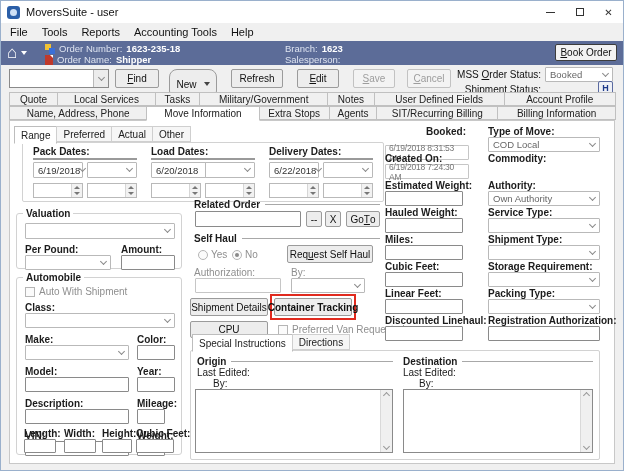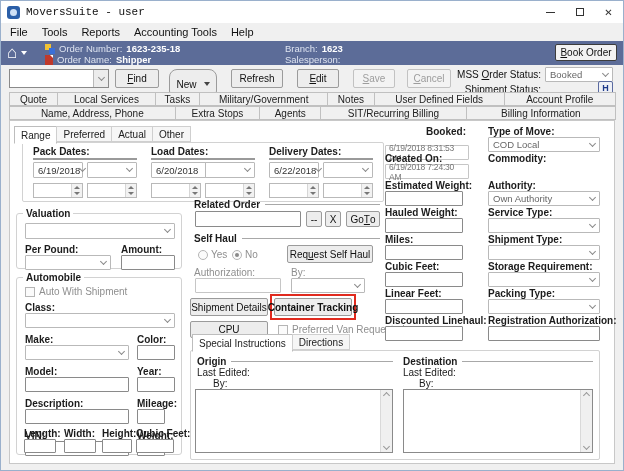--- a/index.html
+++ b/index.html
@@ -2,21 +2,21 @@
 <html><head>
 <meta charset="utf-8">
 <style>
   html,body{margin:0;padding:0;background:#d8d8d8;font-family:"Liberation Sans",sans-serif;}
   *{box-sizing:border-box;}
   .win{position:relative;width:624px;height:471px;background:#f0f0f0;border:1px solid #9ab0cc;overflow:hidden;}
   
   .titlebar{height:22px;background:#fff;display:flex;align-items:center;padding-left:6px;}
   .appicon{width:13px;height:13px;border-radius:3px;background:#2b5fa8;position:relative;flex:0 0 auto;}
   .appicon::after{content:"";position:absolute;inset:3px;border-radius:50%;background:#cfe0f5;}
-  .title-text{font-size:11px;color:#111;margin-left:6px;font-family:Liberation Mono, monospace;}
+  .title-text{font-size:11px;color:#111;margin-left:6px;}
   .wctrl{margin-left:auto;display:flex;height:100%;}
   .wbtn{width:29px;display:flex;align-items:center;justify-content:center;font-size:10px;color:#333;}
   .max-box{width:8px;height:8px;border:1px solid #333;}
   .min-line{width:9px;border-top:1px solid #333;display:inline-block;}
   
   .menubar{height:18px;background:#f0f0f0;display:flex;align-items:center;font-size:11px;color:#111;padding-left:2px;}
   .menu-item{padding:0 7px;}
   
   .orderbar{height:24px;position:relative;color:#dde3f0;font-size:9.5px;}
   .home-btn{position:absolute;left:6px;top:1px;width:34px;height:21px;display:flex;align-items:center;color:#fff;}
@@ -193,20 +193,21 @@
     <span class="tab" style="flex-grow:92;">Local Services</span>
     <span class="tab" style="flex-grow:52;">Tasks</span>
     <span class="tab" style="flex-grow:110;">Military/Government</span>
     <span class="tab" style="flex-grow:56;">Notes</span>
     <span class="tab" style="flex-grow:120;">User Defined Fields</span>
     <span class="tab" style="flex-grow:126;">Account Profile</span>
   </div>
 
   <div class="tabs">
     <span class="tab" style="flex-grow:122;">Name, Address, Phone</span>
+    <span class="tab sel" style="flex-grow:125;">Move Information</span>
     <span class="tab" style="flex-grow:63;">Extra Stops</span>
     <span class="tab" style="flex-grow:57;">Agents</span>
     <span class="tab" style="flex-grow:105;">SIT/Recurring Billing</span>
     <span class="tab" style="flex-grow:136;">Billing Information</span>
   </div>
 
   <div class="content">
 
     <div class="subtabs" style="left:4px;top:5px;">
       <span class="stab sel">Range</span>

